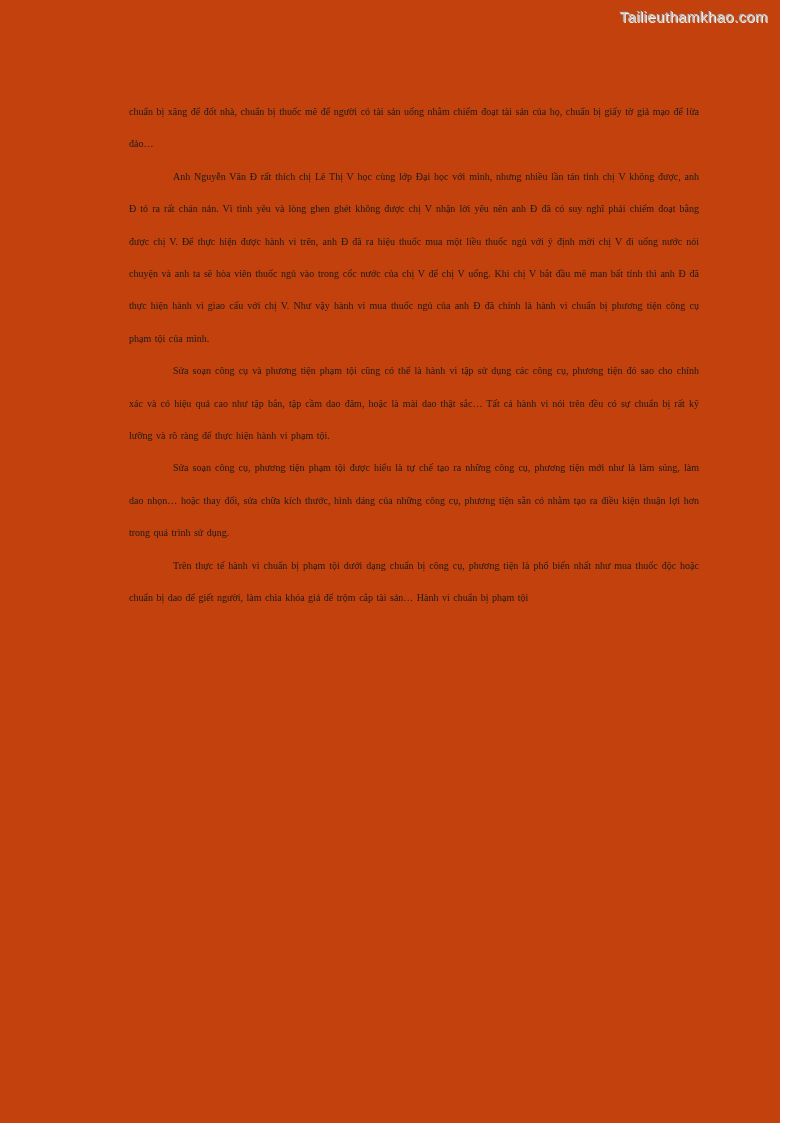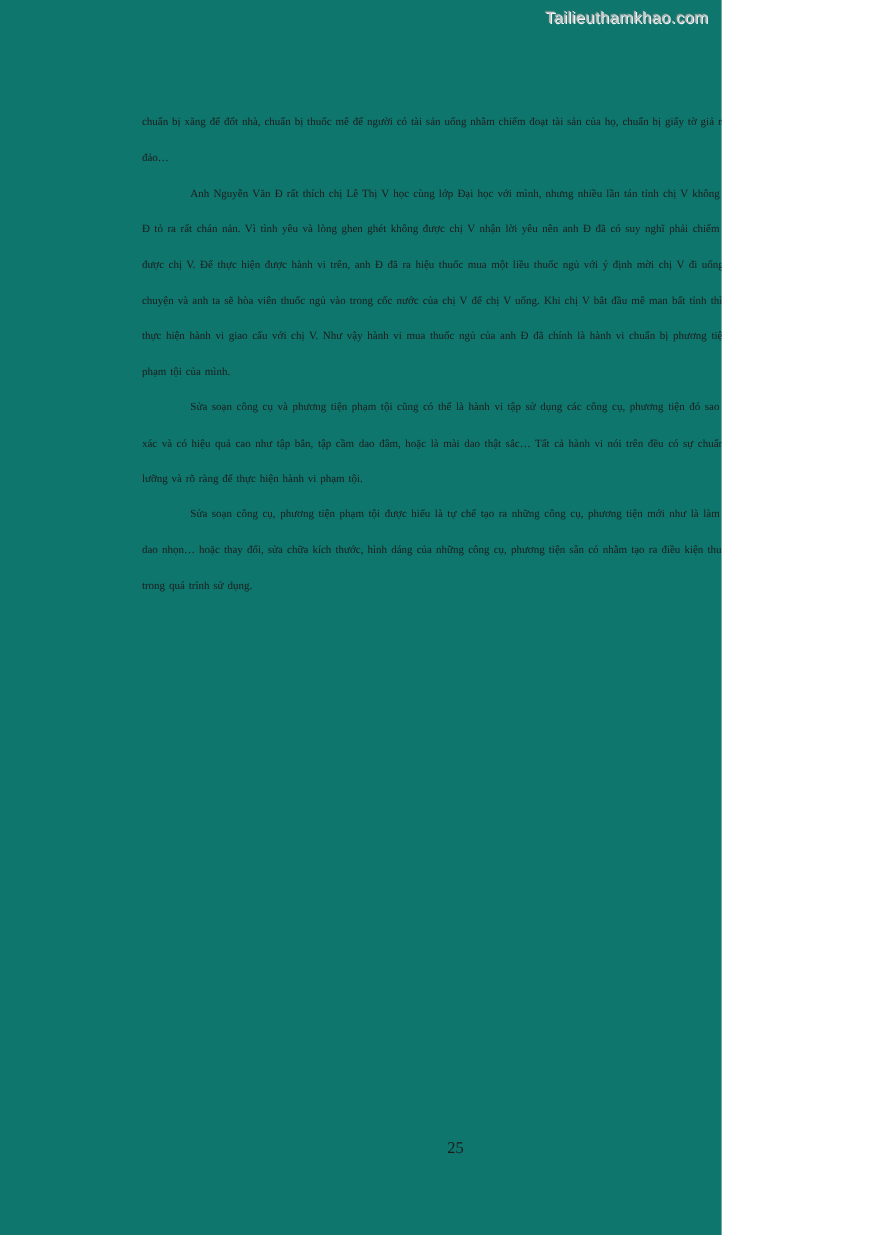--- a/index.html
+++ b/index.html
@@ -3,25 +3,26 @@
 <meta charset="utf-8">
 <title>Document Page</title>
 <style>
   html, body {
     margin: 0;
     padding: 0;
     background: #ffffff;
   }
   .page {
     position: relative;
-    width: 656px;
+    width: 748px;
     height: 1123px;
-    background: #0f766e;
+    background: #c2410c;
     overflow: hidden;
     font-family: "Liberation Serif", serif;
+    padding-left: 32px;
   }
   .watermark {
     position: absolute;
     top: 8px;
     right: 12px;
     font-family: "Liberation Sans", sans-serif;
     font-size: 15px;
     letter-spacing: 0.4px;
     color: #c6c6c6;
     text-shadow: 1px 1px 0 rgba(255,255,255,0.95), -1px -1px 1px rgba(125,125,125,0.45);
@@ -61,17 +62,17 @@
 
 <div class="page">
 
   <div class="watermark">Tailieuthamkhao.com</div>
 
   <div class="content">
     <p class="para no-indent">chuẩn bị xăng để đốt nhà, chuẩn bị thuốc mê để người có tài sản uống nhằm chiếm đoạt tài sản của họ, chuẩn bị giấy tờ giả mạo để lừa đảo…</p>
     <p class="para">Anh Nguyễn Văn Đ rất thích chị Lê Thị V học cùng lớp Đại học với mình, nhưng nhiều lần tán tỉnh chị V không được, anh Đ tỏ ra rất chán nản. Vì tình yêu và lòng ghen ghét không được chị V nhận lời yêu nên anh Đ đã có suy nghĩ phải chiếm đoạt bằng được chị V. Để thực hiện được hành vi trên, anh Đ đã ra hiệu thuốc mua một liều thuốc ngủ với ý định mời chị V đi uống nước nói chuyện và anh ta sẽ hòa viên thuốc ngủ vào trong cốc nước của chị V để chị V uống. Khi chị V bắt đầu mê man bất tỉnh thì anh Đ đã thực hiện hành vi giao cấu với chị V. Như vậy hành vi mua thuốc ngủ của anh Đ đã chính là hành vi chuẩn bị phương tiện công cụ phạm tội của mình.</p>
     <p class="para">Sửa soạn công cụ và phương tiện phạm tội cũng có thể là hành vi tập sử dụng các công cụ, phương tiện đó sao cho chính xác và có hiệu quả cao như tập bắn, tập cầm dao đâm, hoặc là mài dao thật sắc… Tất cả hành vi nói trên đều có sự chuẩn bị rất kỹ lưỡng và rõ ràng để thực hiện hành vi phạm tội.</p>
     <p class="para">Sửa soạn công cụ, phương tiện phạm tội được hiểu là tự chế tạo ra những công cụ, phương tiện mới như là làm súng, làm dao nhọn… hoặc thay đổi, sửa chữa kích thước, hình dáng của những công cụ, phương tiện sẵn có nhằm tạo ra điều kiện thuận lợi hơn trong quá trình sử dụng.</p>
+    <p class="para">Trên thực tế hành vi chuẩn bị phạm tội dưới dạng chuẩn bị công cụ, phương tiện là phổ biến nhất như mua thuốc độc hoặc chuẩn bị dao để giết người, làm chìa khóa giả để trộm cắp tài sản… Hành vi chuẩn bị phạm tội</p>
   </div>
 
-  <div class="page-number">25</div>
 
 </div>
 
 </body></html>

